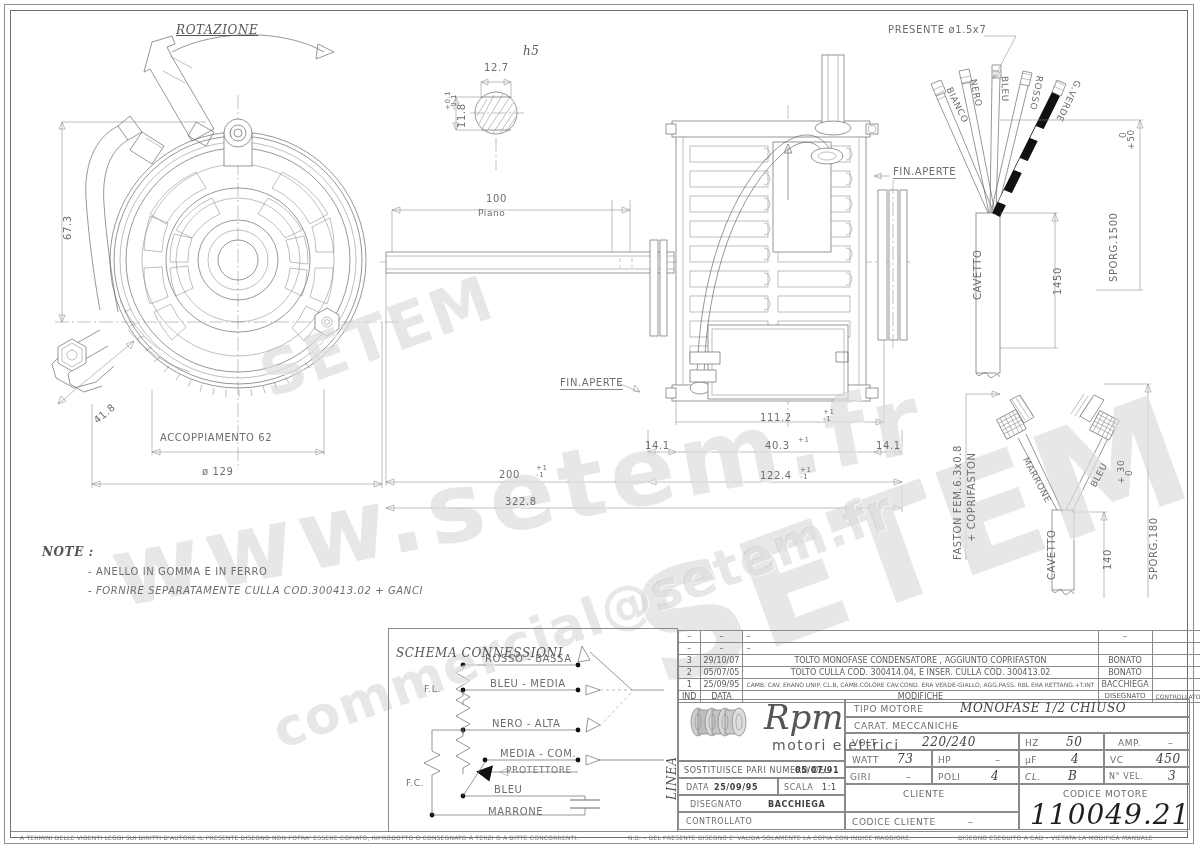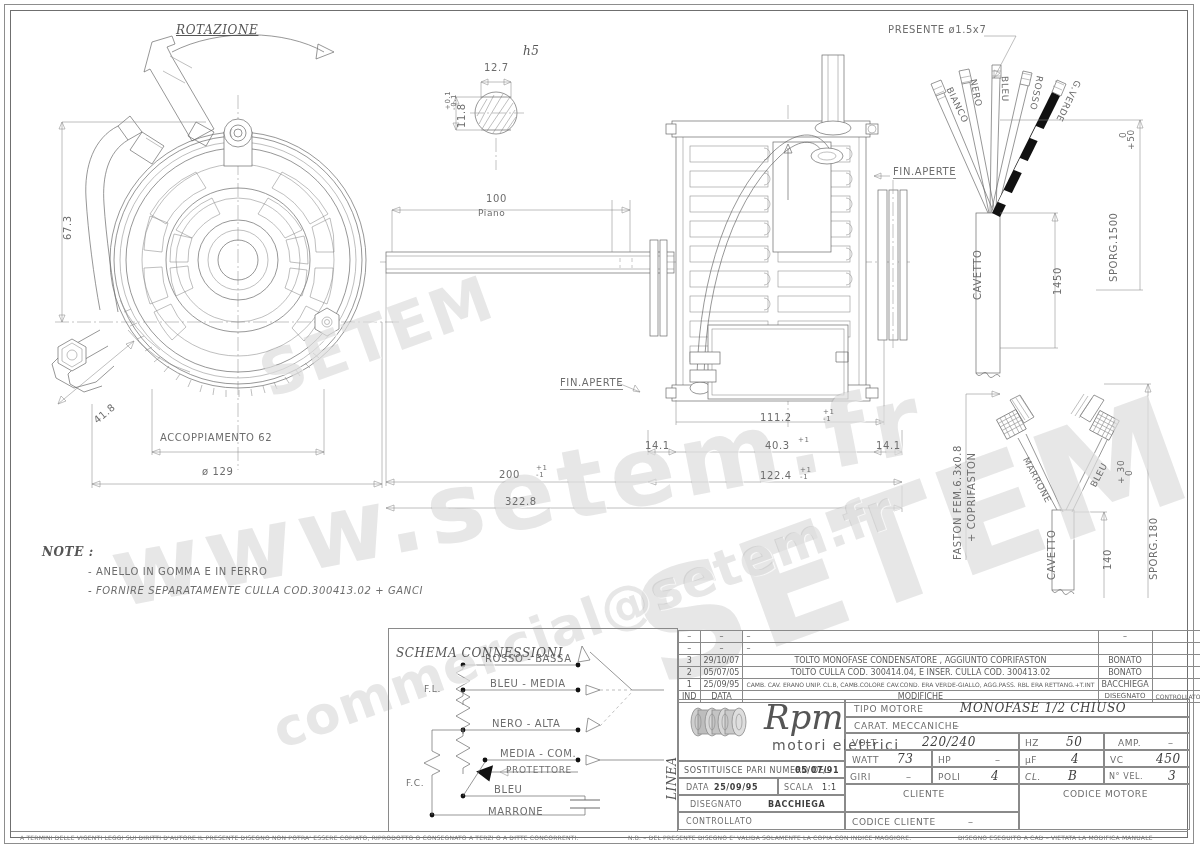--- a/index.html
+++ b/index.html
@@ -688,20 +688,21 @@
   <div class="t t9" style="left:1025px;top:772px;font-style:italic;">CL.</div>
   <div class="t val" style="left:1068px;top:769px;">B</div>
   <div style="position:absolute;left:1104px;top:767px;width:86px;height:17px;border:1px solid #8a8a8a;box-sizing:border-box;"></div>
   <div class="t t8" style="left:1109px;top:772px;">N° VEL.</div>
   <div class="t val" style="left:1168px;top:769px;">3</div>
 
   <div style="position:absolute;left:845px;top:784px;width:174px;height:28px;border:1px solid #8a8a8a;box-sizing:border-box;"></div>
   <div class="t t9" style="left:903px;top:789px;">CLIENTE</div>
   <div style="position:absolute;left:1019px;top:784px;width:171px;height:46px;border:1px solid #8a8a8a;box-sizing:border-box;"></div>
   <div class="t t9" style="left:1063px;top:789px;">CODICE MOTORE</div>
+  <div class="code" style="position:absolute;left:1030px;top:798px;">110049.21</div>
 
   <div style="position:absolute;left:845px;top:812px;width:174px;height:18px;border:1px solid #8a8a8a;box-sizing:border-box;"></div>
   <div class="t t9" style="left:852px;top:817px;">CODICE CLIENTE</div>
   <div class="t val-s" style="left:968px;top:816px;">–</div>
 
   <div style="position:absolute;left:11px;top:831px;width:1177px;height:13px;border-top:1px solid #8a8a8a;box-sizing:border-box;"></div>
   <div class="footer" style="left:20px;top:834px;">A TERMINI DELLE VIGENTI LEGGI SUI DIRITTI D'AUTORE IL PRESENTE DISEGNO NON POTRA' ESSERE COPIATO, RIPRODOTTO O CONSEGNATO A TERZI O A DITTE CONCORRENTI.</div>
   <div class="footer" style="left:628px;top:834px;">N.B. – DEL PRESENTE DISEGNO E' VALIDA SOLAMENTE LA COPIA CON INDICE MAGGIORE.</div>
   <div class="footer" style="left:958px;top:834px;">DISEGNO ESEGUITO A CAD – VIETATA LA MODIFICA MANUALE</div>
 

